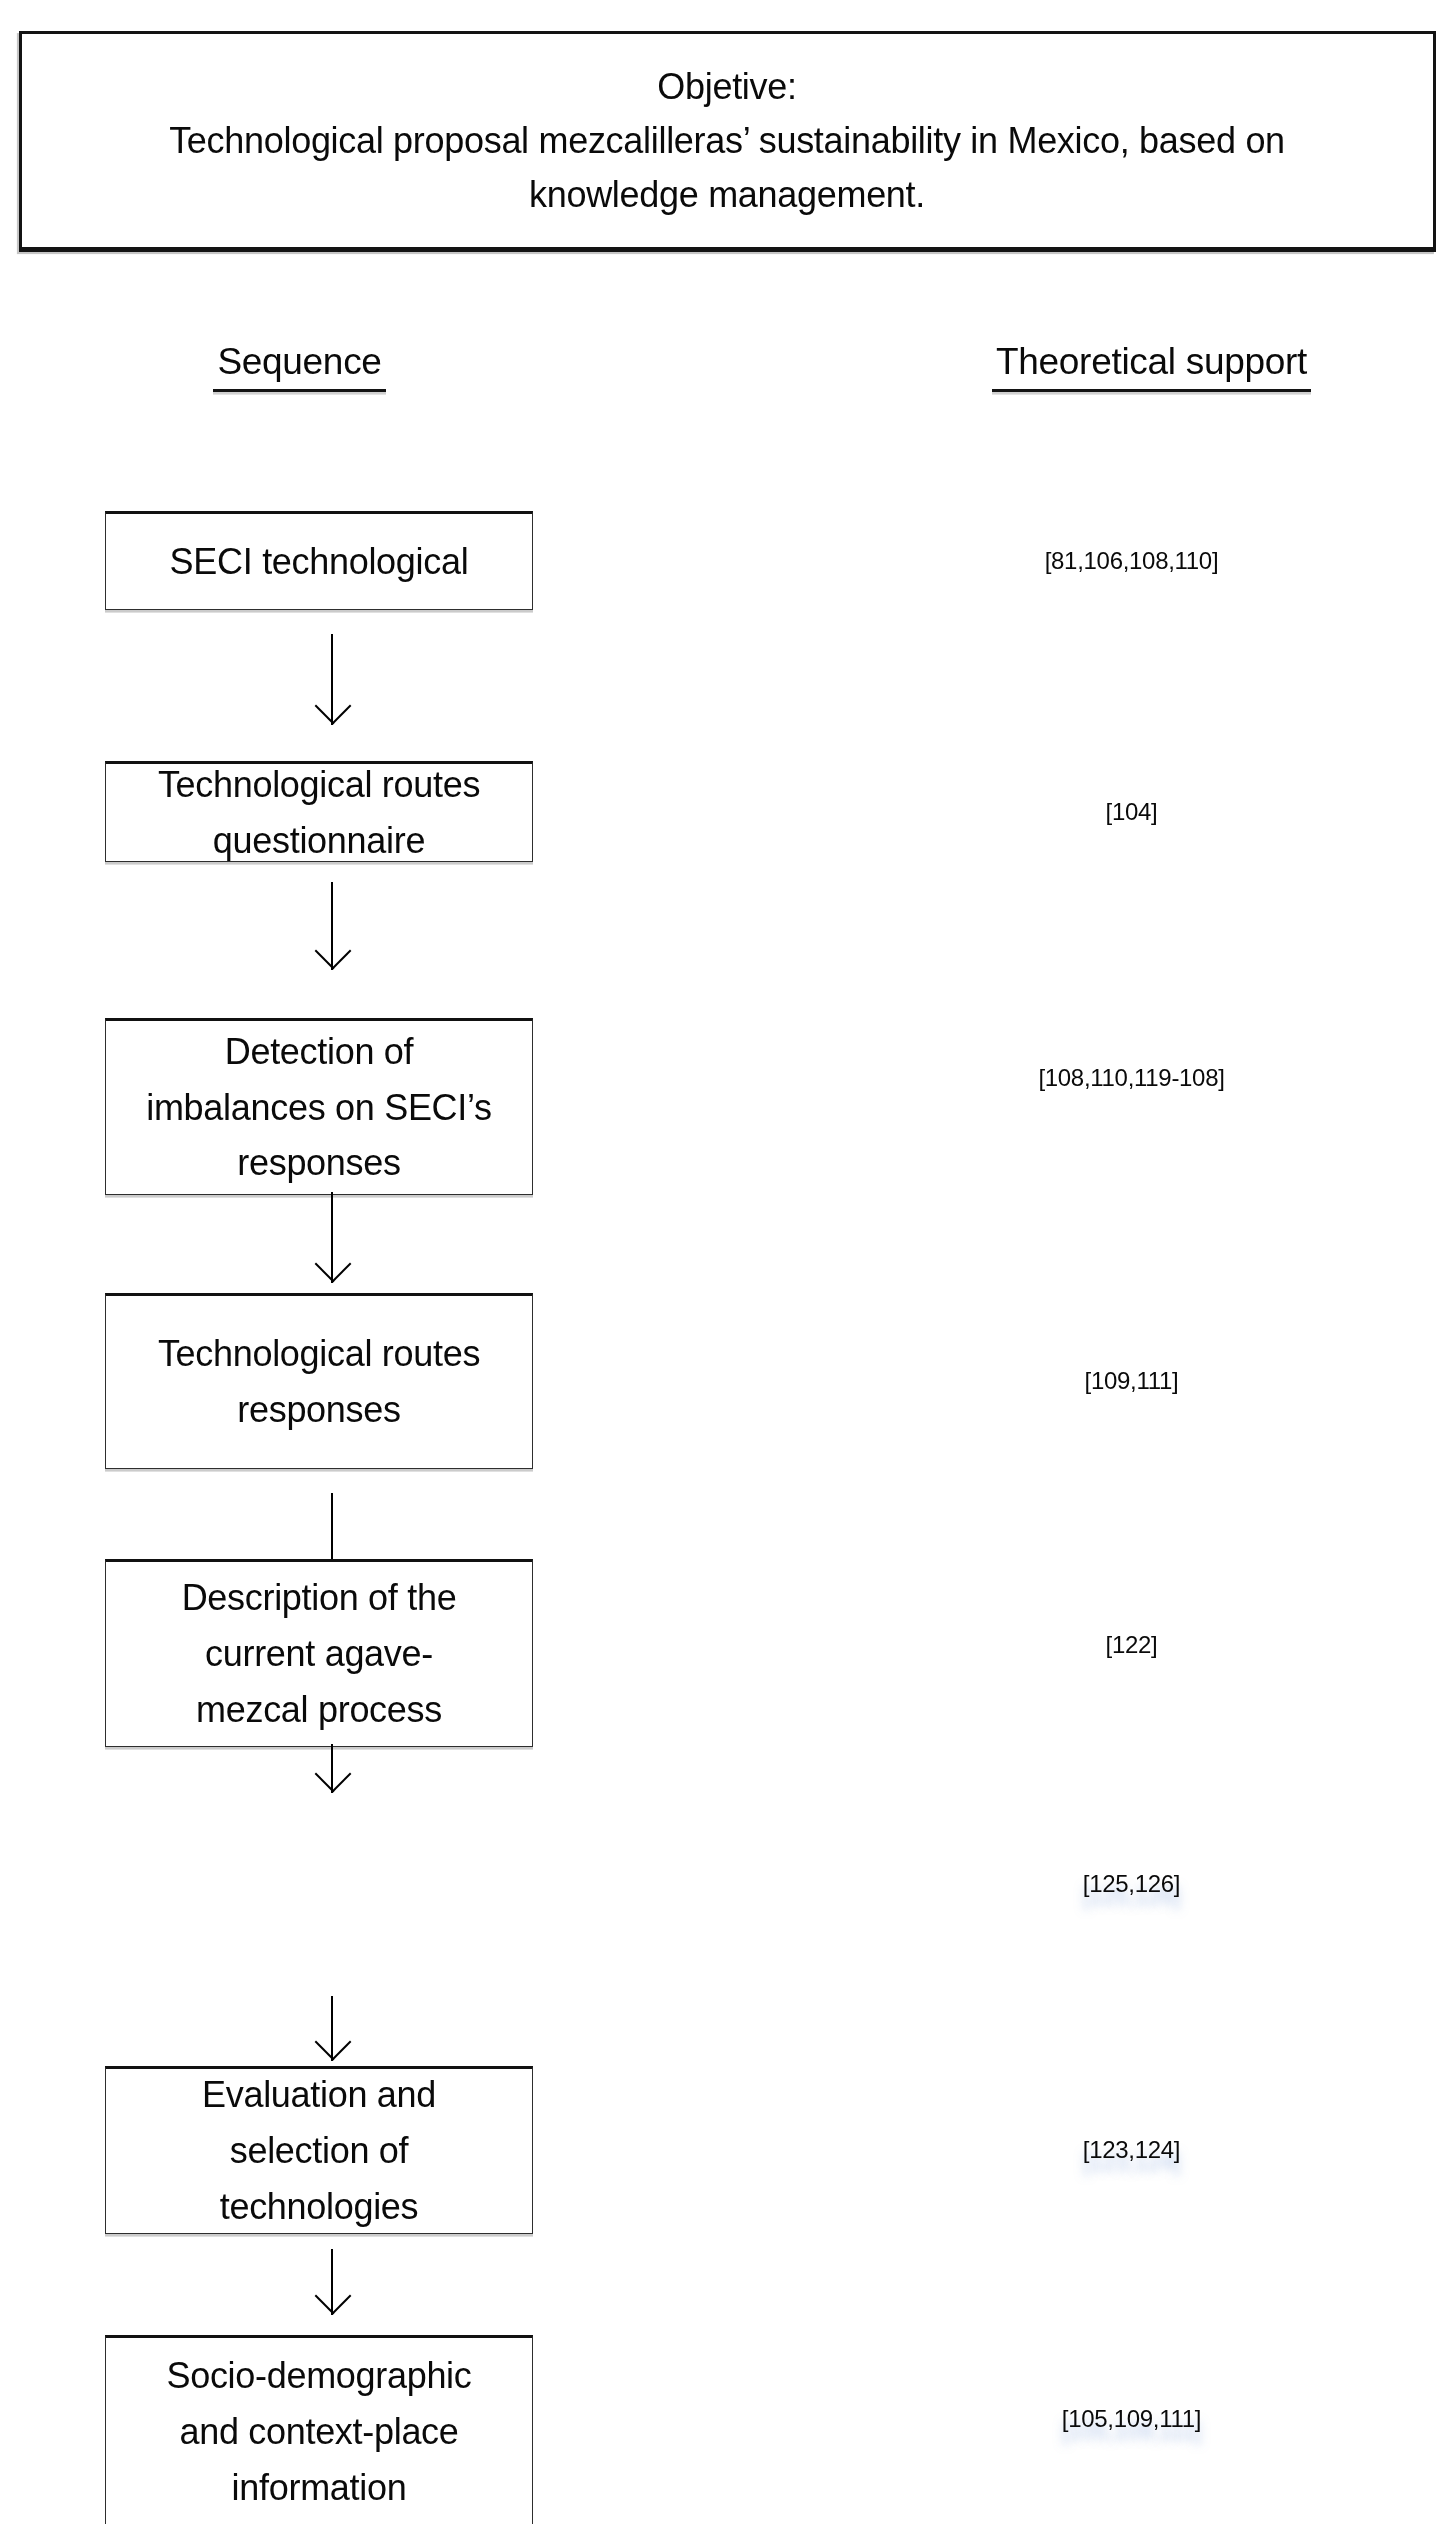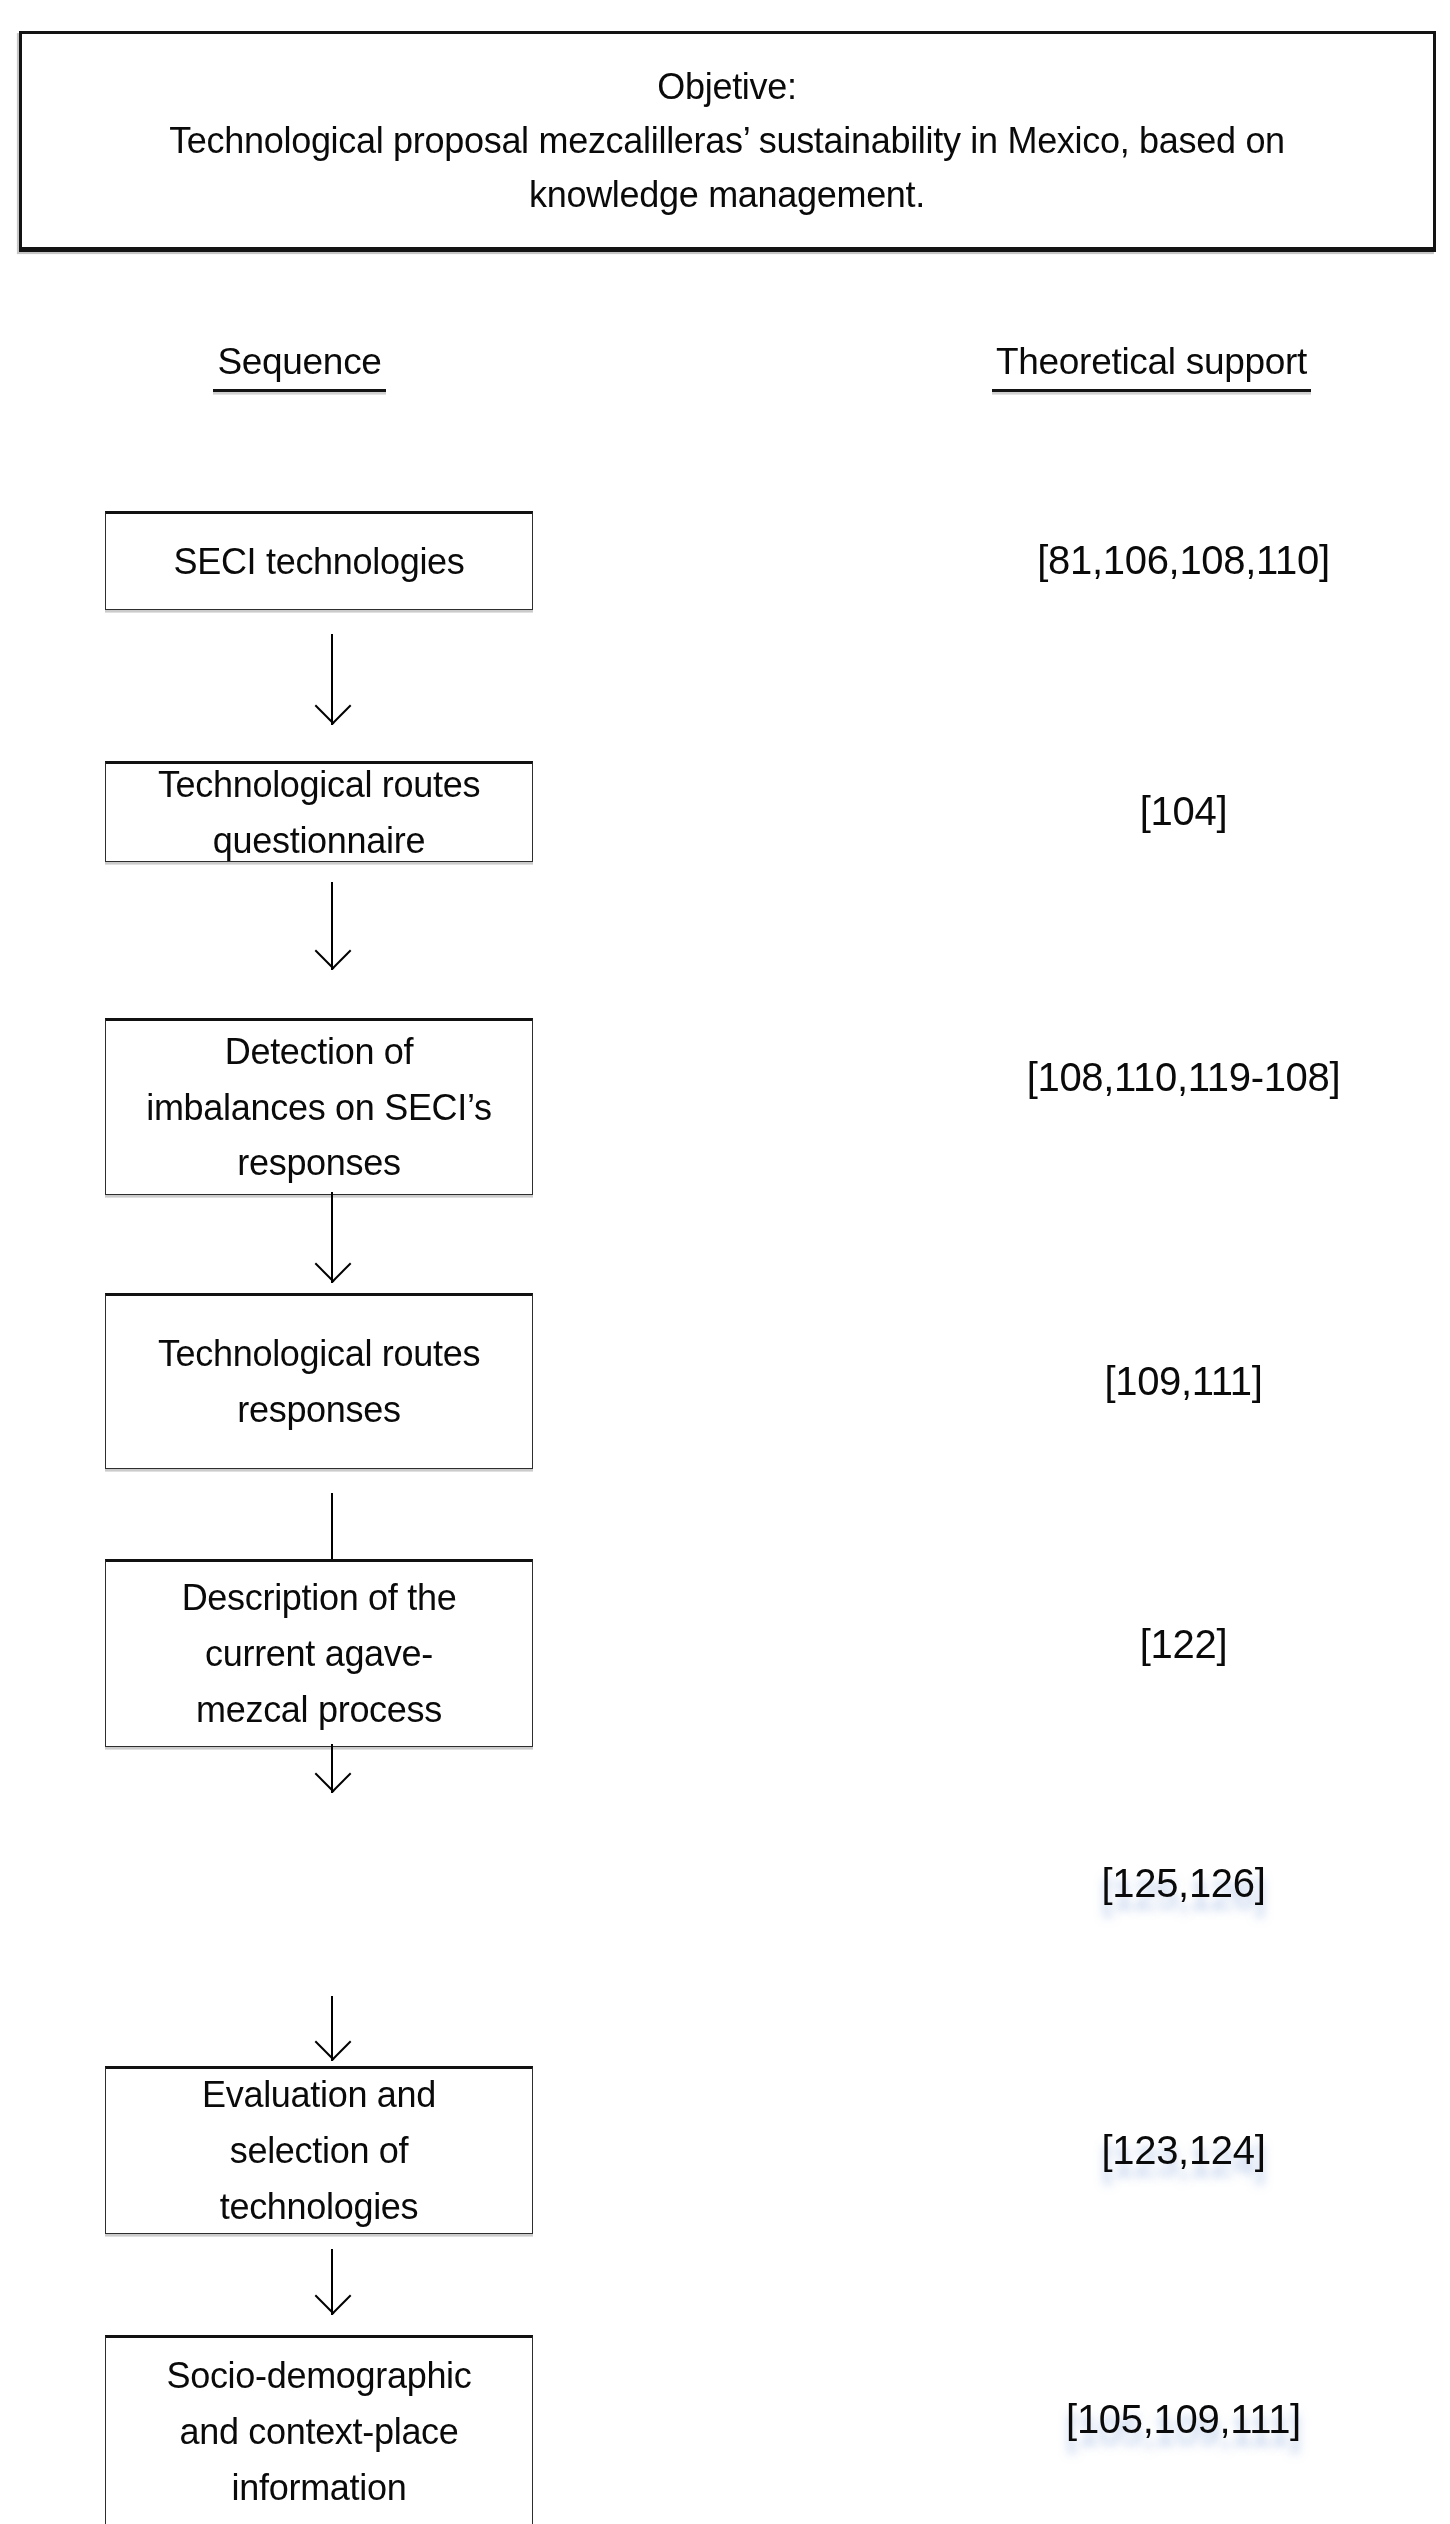--- a/index.html
+++ b/index.html
@@ -41,23 +41,23 @@
   .box1{top:511px;height:99px}
   .box2{top:761px;height:101px}
   .box3{top:1018px;height:177px}
   .box4{top:1293px;height:176px}
   .box5{top:1559px;height:188px}
   .box6{top:1799px;height:169px;left:92px;width:459px}
   .box7{top:2066px;height:168px}
   .box8{top:2335px;height:192px}
   
   .ref{
-    position:absolute;left:940px;width:487px;
+    position:absolute;left:888px;width:487px;
     display:flex;align-items:center;justify-content:center;
-    font-size:40px;letter-spacing:-0.3px;
+    font-size:24px;letter-spacing:-0.3px;
   }
   .ref1{top:511px;height:99px}
   .ref2{top:761px;height:101px}
   .ref3{top:989px;height:177px}
   .ref4{top:1293px;height:176px}
   .ref5{top:1559px;height:171px}
   .ref6{top:1799px;height:169px}
   .ref7{top:2066px;height:168px}
   .ref8{top:2335px;height:168px}
   .glow{text-shadow:0 11.6px 9.5px rgba(110,150,215,0.5);}
@@ -92,21 +92,21 @@
   </div>
 
   <div class="col-header seq">
     <span class="hd">Sequence</span>
   </div>
   <div class="col-header theo">
     <span class="hd">Theoretical support</span>
   </div>
 
   <div class="step-box box1">
-    <div class="lbl">SECI technologies</div>
+    <div class="lbl">SECI technological</div>
   </div>
   <div class="ref ref1">[81,106,108,110]</div>
 
   <div class="arrow arrow1">
     <div class="shaft"></div>
     <div class="head"></div>
   </div>
 
   <div class="step-box box2">
     <div class="lbl">Technological routes

